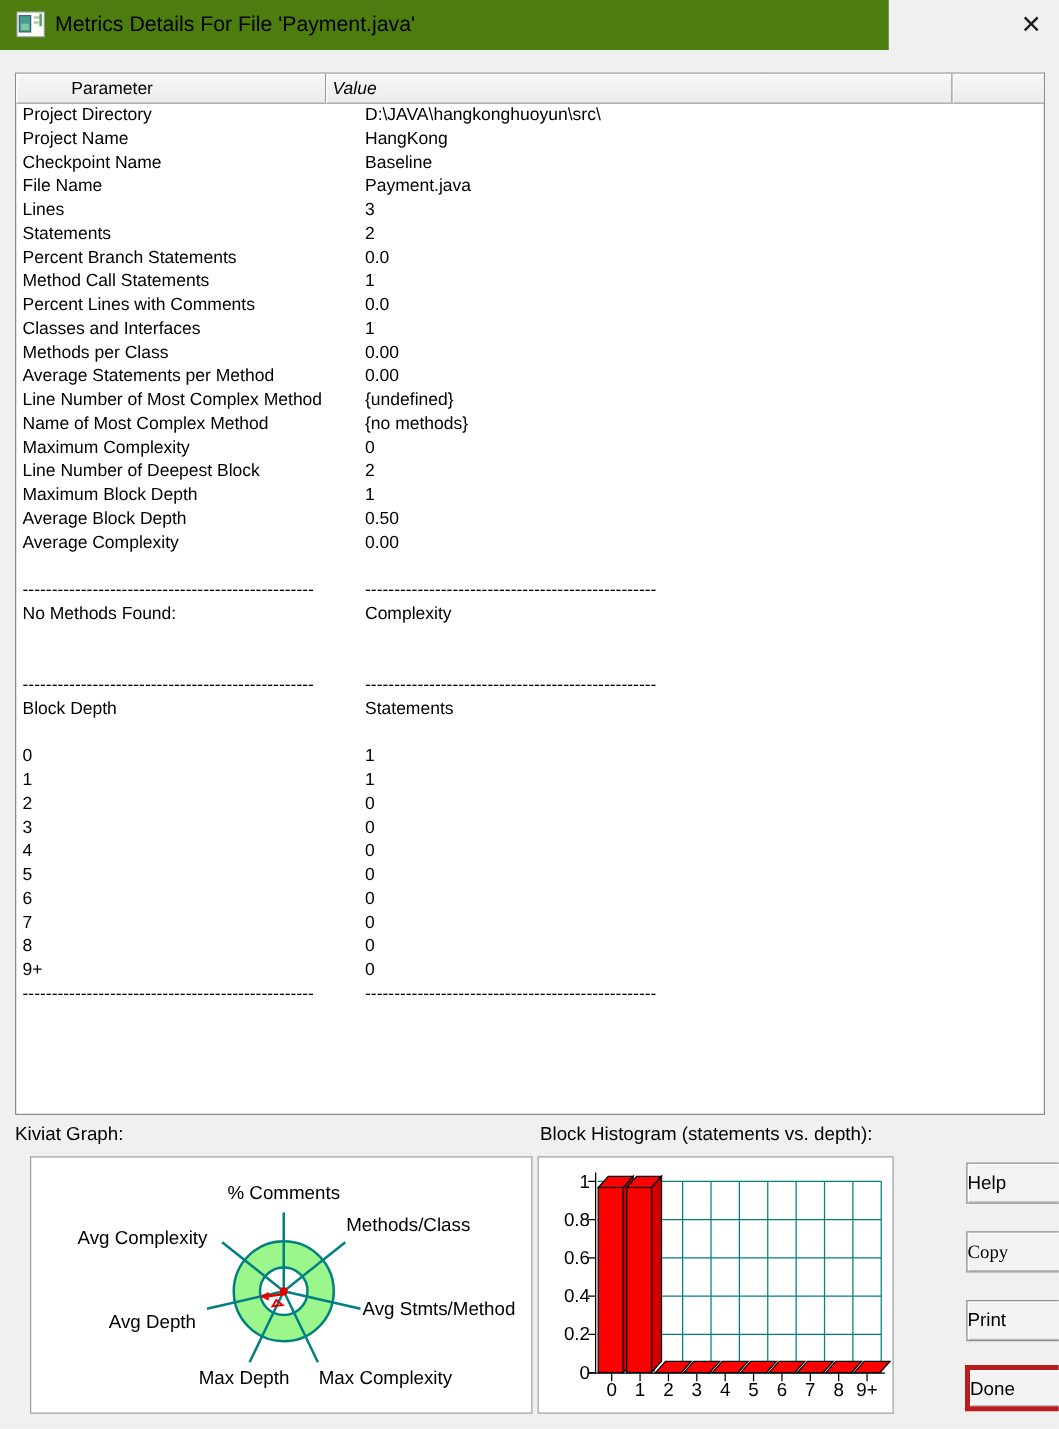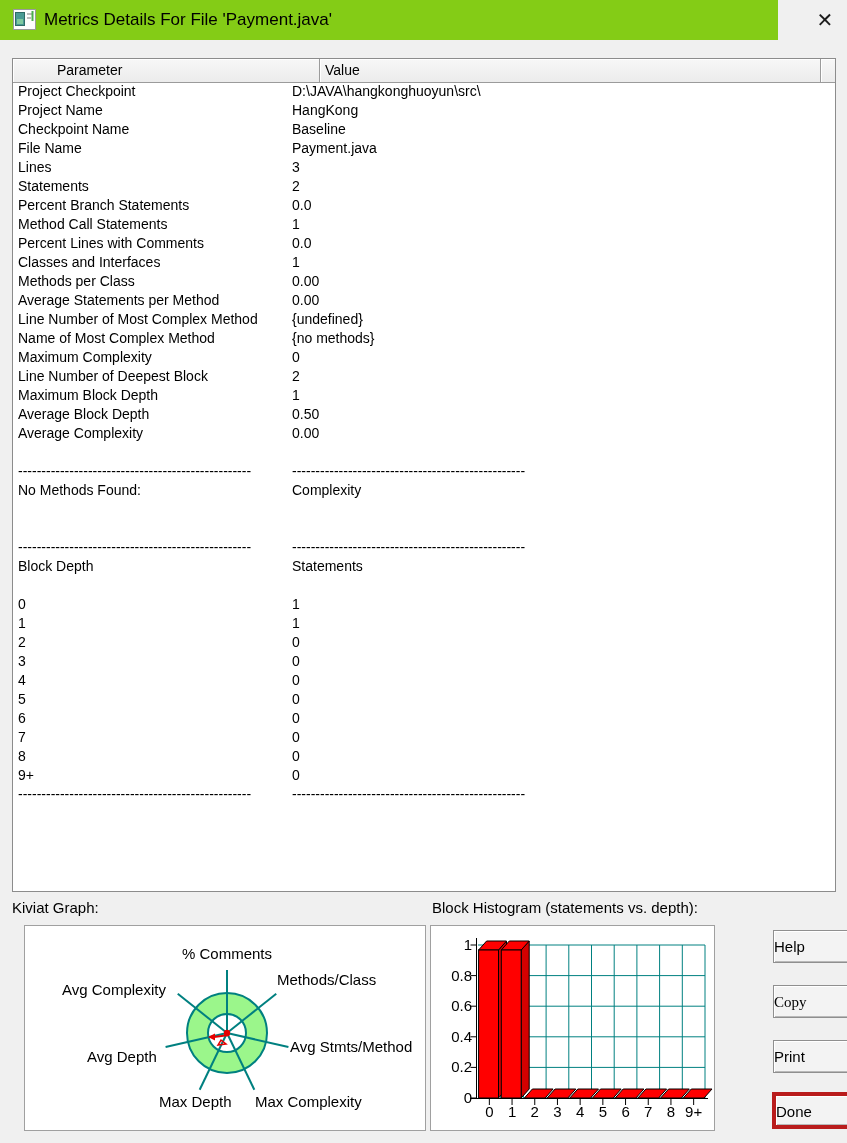--- a/index.html
+++ b/index.html
@@ -1,31 +1,31 @@
 <!DOCTYPE html>
 <html><head>
 <meta charset="utf-8">
 <style>
   html,body { margin:0; padding:0; }
   body {
     width:847px; height:1143px; position:relative; overflow:hidden;
     background:#f0f0f0; font-family:"Liberation Sans", sans-serif; color:#000;
   }
   
-  .titlebar { position:absolute; left:0; top:0; width:778px; height:40px; background:#84cc16; }
+  .titlebar { position:absolute; left:0; top:0; width:711px; height:40px; background:#4d7c0f; }
   .app-icon { position:absolute; left:13px; top:9px; width:23px; height:21px; }
   .title-text { position:absolute; left:44px; top:0; height:40px; line-height:40px; font-size:17px; white-space:nowrap; }
   .close-btn { position:absolute; left:803px; top:0; width:44px; height:40px; text-align:center; line-height:40px; font-size:20px; color:#1b1b1b; cursor:default; }
   
   .table { position:absolute; left:12px; top:58px; width:822px; height:832px; background:#fff; border:1px solid #8c8c8c; }
   .thead { position:absolute; left:0; top:0; width:822px; height:23px; display:flex; background:linear-gradient(#f7f7f7,#ececec); border-bottom:1px solid #9b9b9b; }
   .th { box-sizing:border-box; height:23px; line-height:22px; font-size:14px; padding-left:7px;
         border-right:1px solid #9b9b9b; box-shadow:inset 1px 1px 0 #ffffff; white-space:nowrap; overflow:hidden; }
-  .th.w1 { width:307px;padding-left:44px; }
-  .th.w2 { width:501px; padding-left:5px; }
+  .th.w1 { width:248px;padding-left:44px; }
+  .th.w2 { width:501px; padding-left:5px;font-style:italic; }
   .th.w3 { flex:1; border-right:none; }
   .rows { position:absolute; left:0; top:23px; width:822px; }
   .trow { position:relative; height:19px; font-size:14px; line-height:19px; white-space:nowrap; }
   .trow .c1 { position:absolute; left:5px; }
   .trow .c2 { position:absolute; left:279px; }
   
   .section-label { position:absolute; font-size:15px; white-space:nowrap; }
   .kiviat-label { left:12px; top:899px; }
   .histo-label { left:432px; top:899px; }
   .graph-box { position:absolute; background:#fff; border:1px solid #a0a0a0; }
@@ -61,21 +61,21 @@
   </div>
 
   <div class="table">
     <div class="thead">
       <div class="th w1">Parameter</div>
       <div class="th w2">Value</div>
       <div class="th w3"></div>
     </div>
     <div class="rows">
         <div class="trow">
-          <span class="c1">Project Checkpoint</span>
+          <span class="c1">Project Directory</span>
           <span class="c2">D:\JAVA\hangkonghuoyun\src\</span>
         </div>
         <div class="trow">
           <span class="c1">Project Name</span>
           <span class="c2">HangKong</span>
         </div>
         <div class="trow">
           <span class="c1">Checkpoint Name</span>
           <span class="c2">Baseline</span>
         </div>

